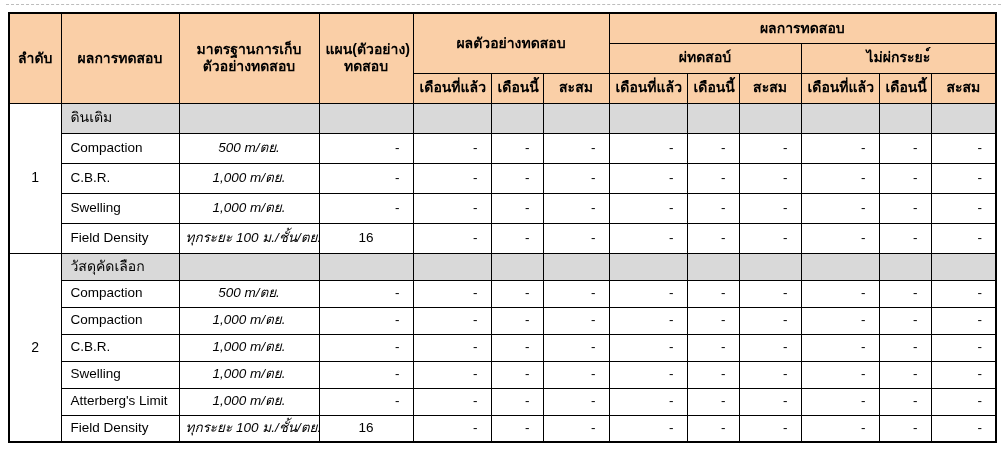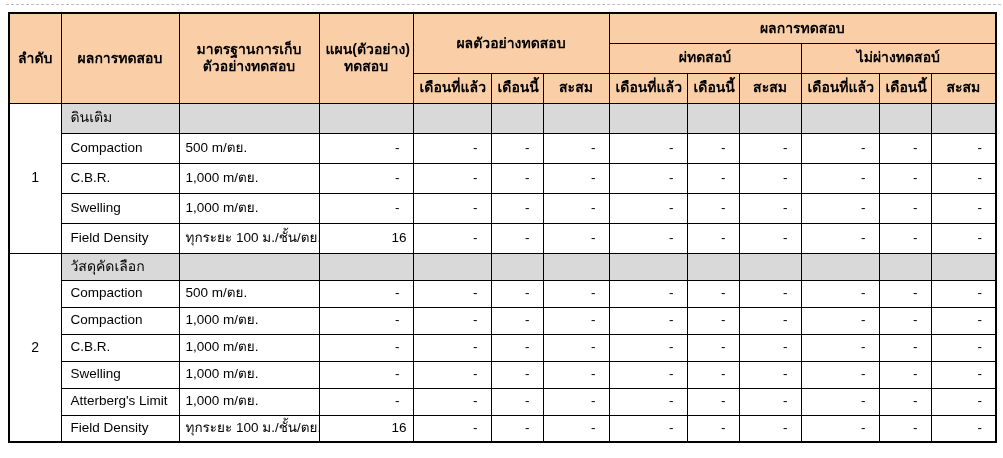--- a/index.html
+++ b/index.html
@@ -62,26 +62,26 @@
   }
   td.title-cell {
     text-align: left;
     padding-left: 9px;
     font-size: 14px;
   }
   td.test-name-cell {
     text-align: left;
     padding-left: 9px;
   }
-  td.standard-cell { text-align: left; }
+  td.standard-cell { text-align: center; font-style: italic; }
   td.cell-dash {
     text-align: right;
     padding-right: 13px;
   }
-  td.cell-center { text-align: right; }
+  td.cell-center { text-align: center; }
 </style>
 </head>
 <body>
 
 <div id="canvas">
   <div class="page-break-line"></div>
 
   <table class="report">
     <colgroup>
       <col style="width:52px">
@@ -109,21 +109,21 @@
         </th>
         <th rowspan="3">
           <span class="hline">แผน(ตัวอย่าง)</span>
           <span class="hline">ทดสอบ</span>
         </th>
         <th colspan="3" rowspan="2">ผลตัวอย่างทดสอบ</th>
         <th colspan="6">ผลการทดสอบ</th>
       </tr>
       <tr>
         <th colspan="3">ผ่ทดสอบ์</th>
-        <th colspan="3">ไม่ผ่างทดสอบ์</th>
+        <th colspan="3">ไม่ผ่กระยะ์</th>
       </tr>
       <tr>
         <th>เดือนที่แล้ว</th>
         <th>เดือนนี้</th>
         <th>สะสม</th>
         <th>เดือนที่แล้ว</th>
         <th>เดือนนี้</th>
         <th>สะสม</th>
         <th>เดือนที่แล้ว</th>
         <th>เดือนนี้</th>

